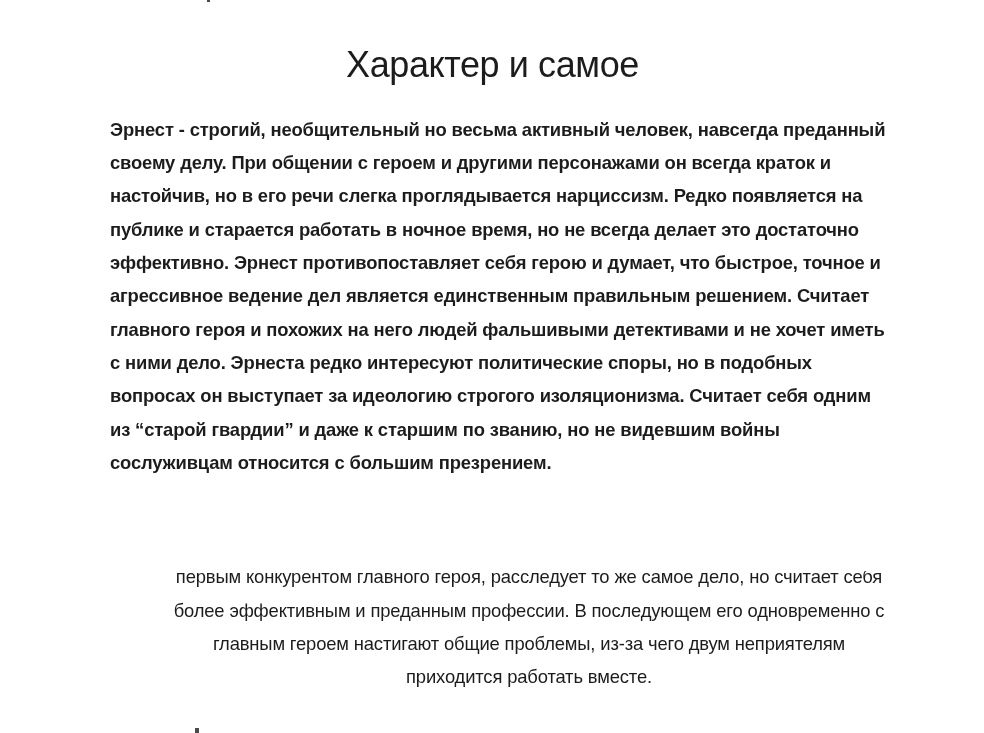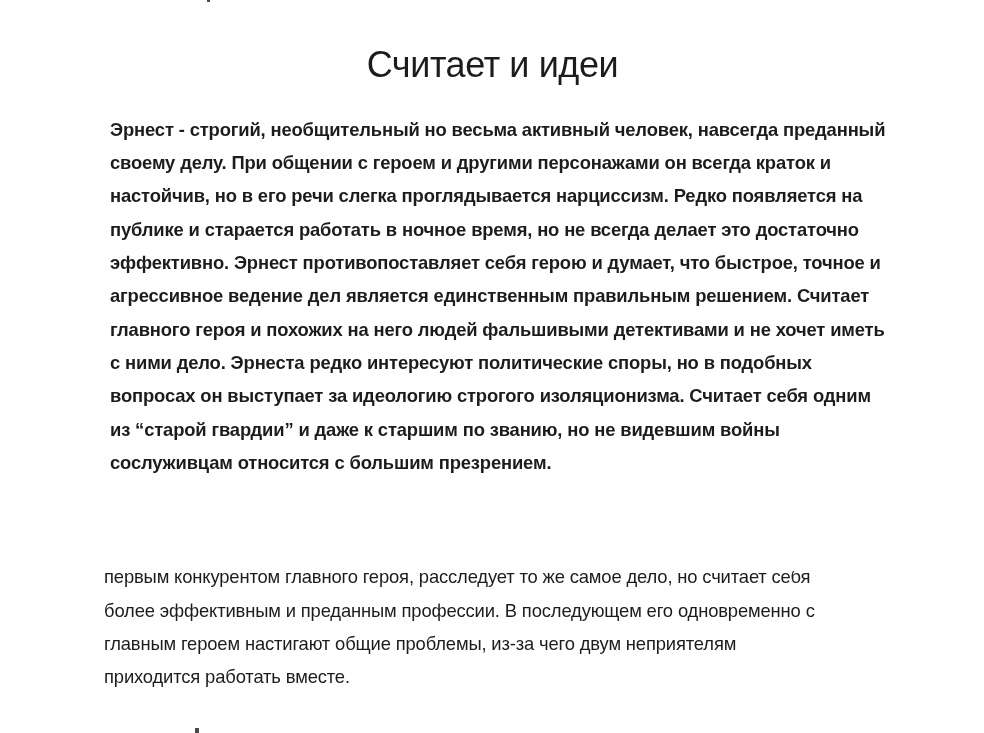--- a/index.html
+++ b/index.html
@@ -45,25 +45,26 @@
     color: #1c1c1c;
     cursor: text;
   }
   .para-1 {
     top: 112.5px;
     font-weight: bold;
   }
   
   .clip-region {
     position: absolute;
-    left: 104px;
+    left: 94px;
     top: 571px;
     width: 870px;
     height: 123px;
     overflow: hidden;
+    text-align: center;
   }
   .clip-region .para {
     position: static;
     margin-top: -10.8px;
   }
   
   .edge-mark {
     position: absolute;
     background: #4a4a4a;
   }
@@ -80,21 +81,21 @@
     height: 5px;
   }
 </style>
 </head>
 <body>
 
 <div class="page">
 
   <div class="edge-mark edge-mark-top"></div>
 
-  <h1 class="heading">Считает и идеи</h1>
+  <h1 class="heading">Характер и самое</h1>
 
   <div class="para para-1">Эрнест - строгий, необщительный но весьма активный человек, навсегда преданный
 своему делу. При общении с героем и другими персонажами он всегда краток и
 настойчив, но в его речи слегка проглядывается нарциссизм. Редко появляется на
 публике и старается работать в ночное время, но не всегда делает это достаточно
 эффективно. Эрнест противопоставляет себя герою и думает, что быстрое, точное и
 агрессивное ведение дел является единственным правильным решением. Считает
 главного героя и похожих на него людей фальшивыми детективами и не хочет иметь
 с ними дело. Эрнеста редко интересуют политические споры, но в подобных
 вопросах он выступает за идеологию строгого изоляционизма. Считает себя одним

